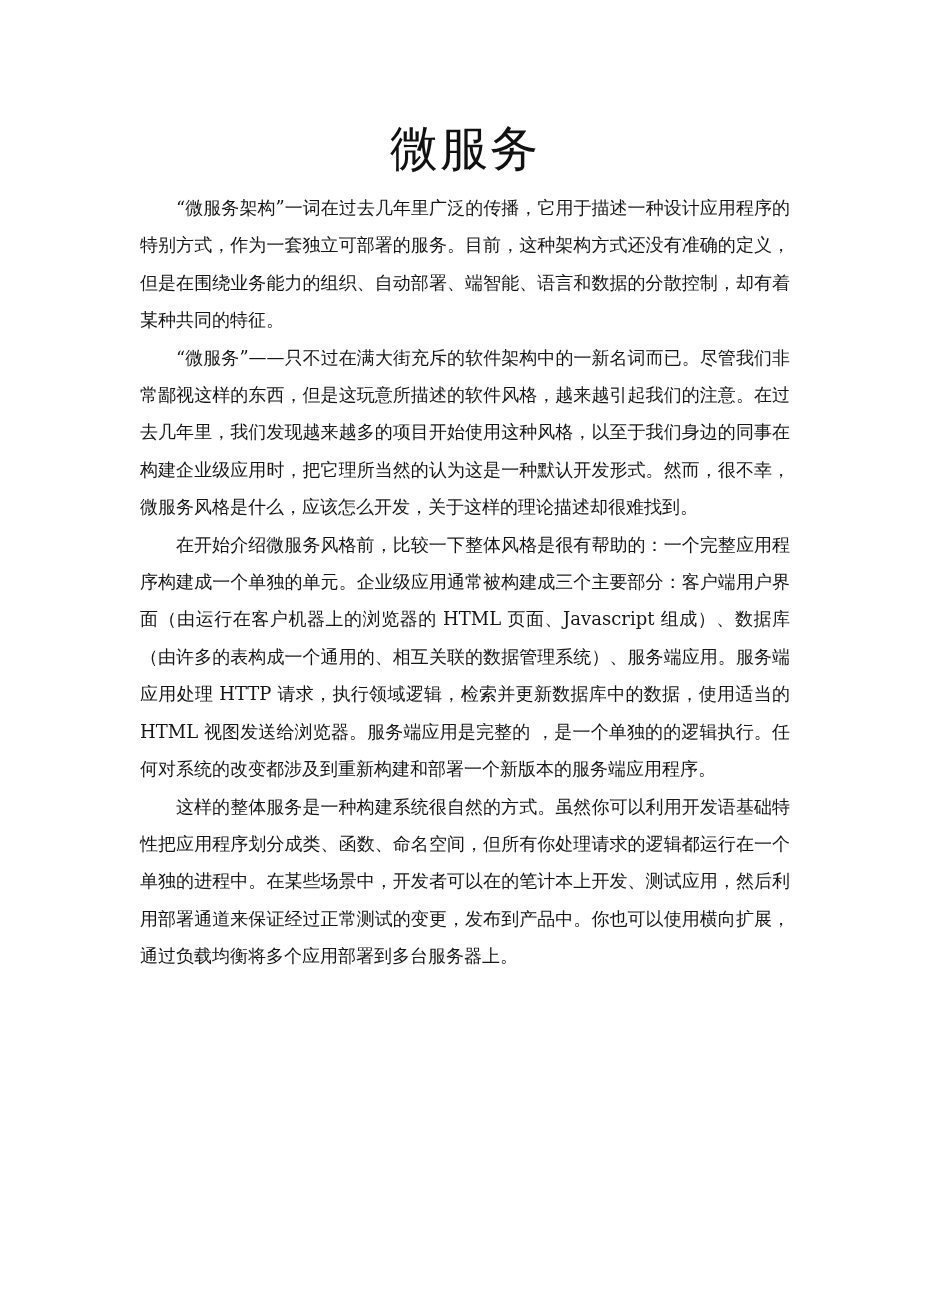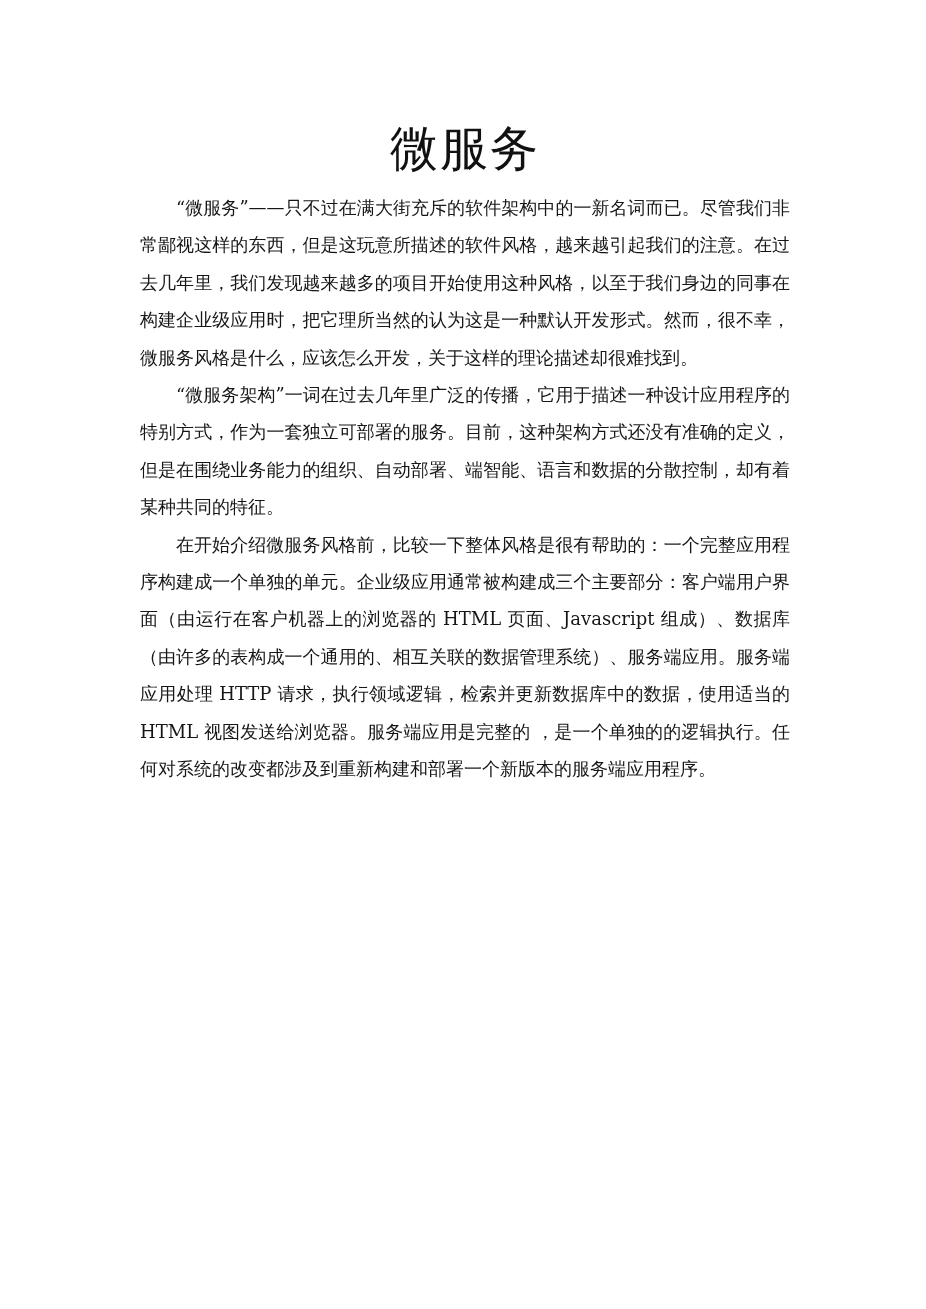--- a/index.html
+++ b/index.html
@@ -37,16 +37,17 @@
     text-justify: inter-ideograph;
     text-indent: 2em;
     word-break: break-all;
   }
 </style>
 </head>
 <body>
 
 <div class="page">
   <h1 class="doc-title">微服务</h1>
+  <p class="doc-paragraph">“微服务架构”一词在过去几年里广泛的传播，它用于描述一种设计应用程序的特别方式，作为一套独立可部署的服务。目前，这种架构方式还没有准确的定义，但是在围绕业务能力的组织、自动部署、端智能、语言和数据的分散控制，却有着某种共同的特征。</p>
   <p class="doc-paragraph">“微服务”——只不过在满大街充斥的软件架构中的一新名词而已。尽管我们非常鄙视这样的东西，但是这玩意所描述的软件风格，越来越引起我们的注意。在过去几年里，我们发现越来越多的项目开始使用这种风格，以至于我们身边的同事在构建企业级应用时，把它理所当然的认为这是一种默认开发形式。然而，很不幸，微服务风格是什么，应该怎么开发，关于这样的理论描述却很难找到。</p>
-  <p class="doc-paragraph">“微服务架构”一词在过去几年里广泛的传播，它用于描述一种设计应用程序的特别方式，作为一套独立可部署的服务。目前，这种架构方式还没有准确的定义，但是在围绕业务能力的组织、自动部署、端智能、语言和数据的分散控制，却有着某种共同的特征。</p>
   <p class="doc-paragraph">在开始介绍微服务风格前，比较一下整体风格是很有帮助的：一个完整应用程序构建成一个单独的单元。企业级应用通常被构建成三个主要部分：客户端用户界面（由运行在客户机器上的浏览器的 HTML 页面、Javascript 组成）、数据库（由许多的表构成一个通用的、相互关联的数据管理系统）、服务端应用。服务端应用处理 HTTP 请求，执行领域逻辑，检索并更新数据库中的数据，使用适当的 HTML 视图发送给浏览器。服务端应用是完整的 ，是一个单独的的逻辑执行。任何对系统的改变都涉及到重新构建和部署一个新版本的服务端应用程序。</p>
+  <p class="doc-paragraph">这样的整体服务是一种构建系统很自然的方式。虽然你可以利用开发语基础特性把应用程序划分成类、函数、命名空间，但所有你处理请求的逻辑都运行在一个单独的进程中。在某些场景中，开发者可以在的笔计本上开发、测试应用，然后利用部署通道来保证经过正常测试的变更，发布到产品中。你也可以使用横向扩展，通过负载均衡将多个应用部署到多台服务器上。</p>
 </div>
 
 </body></html>

